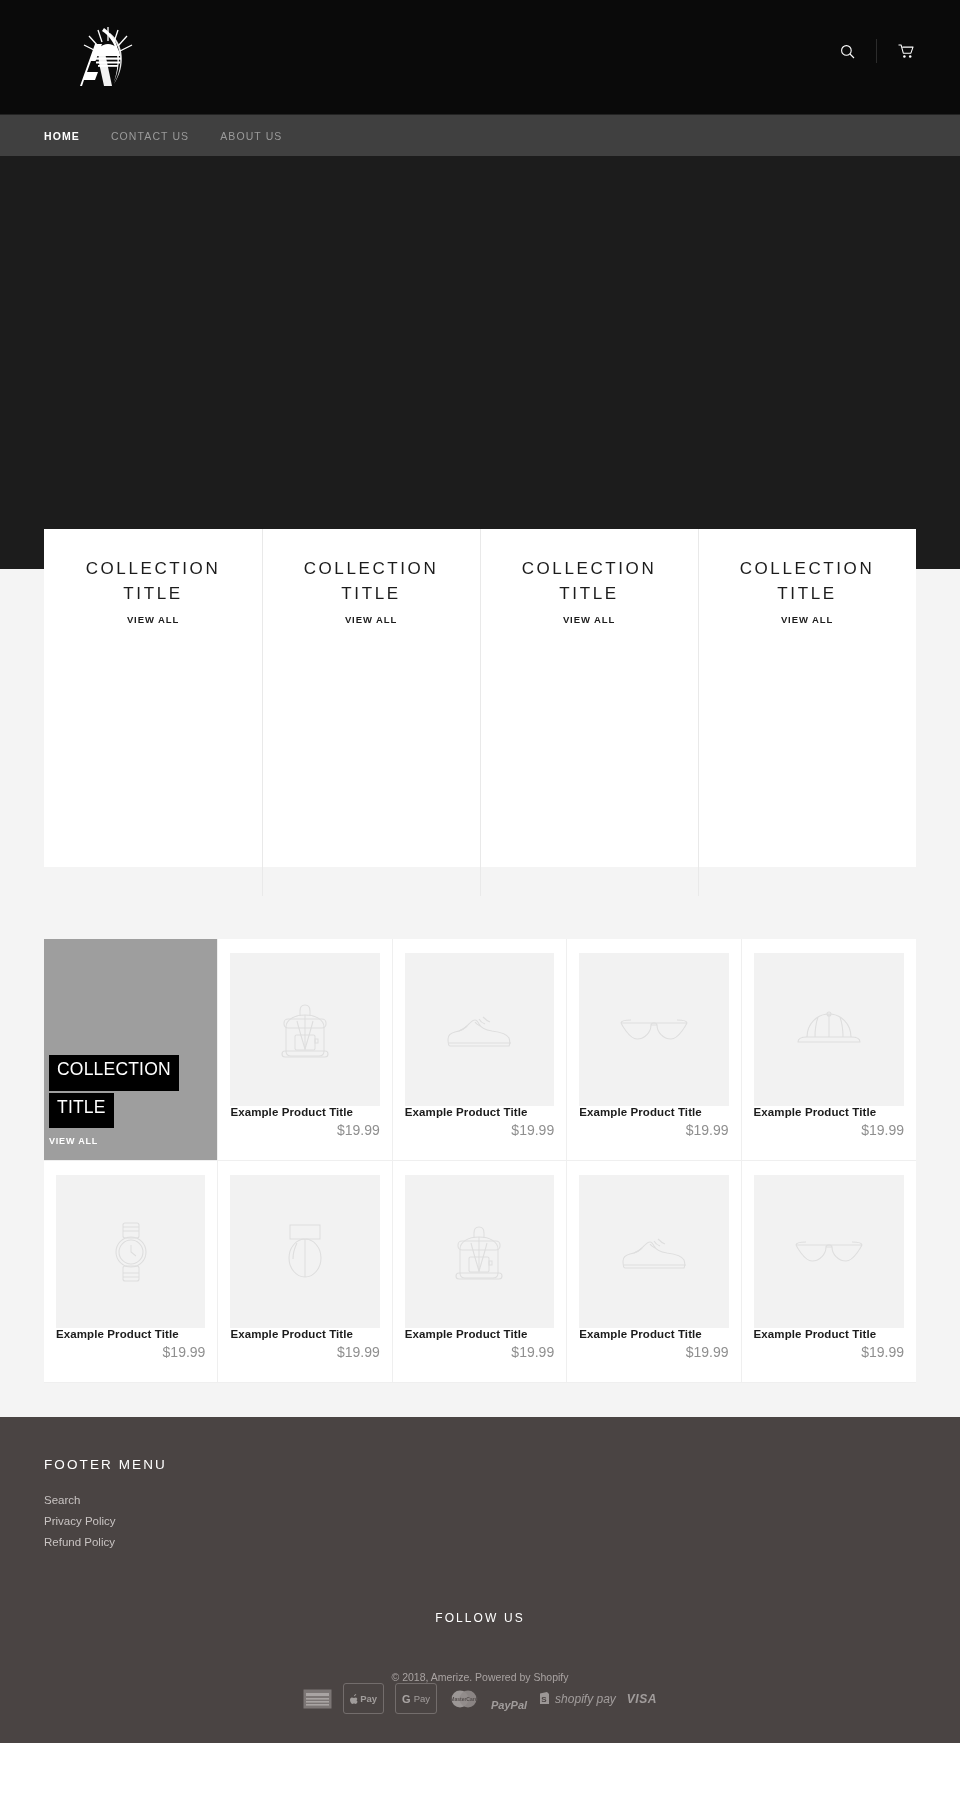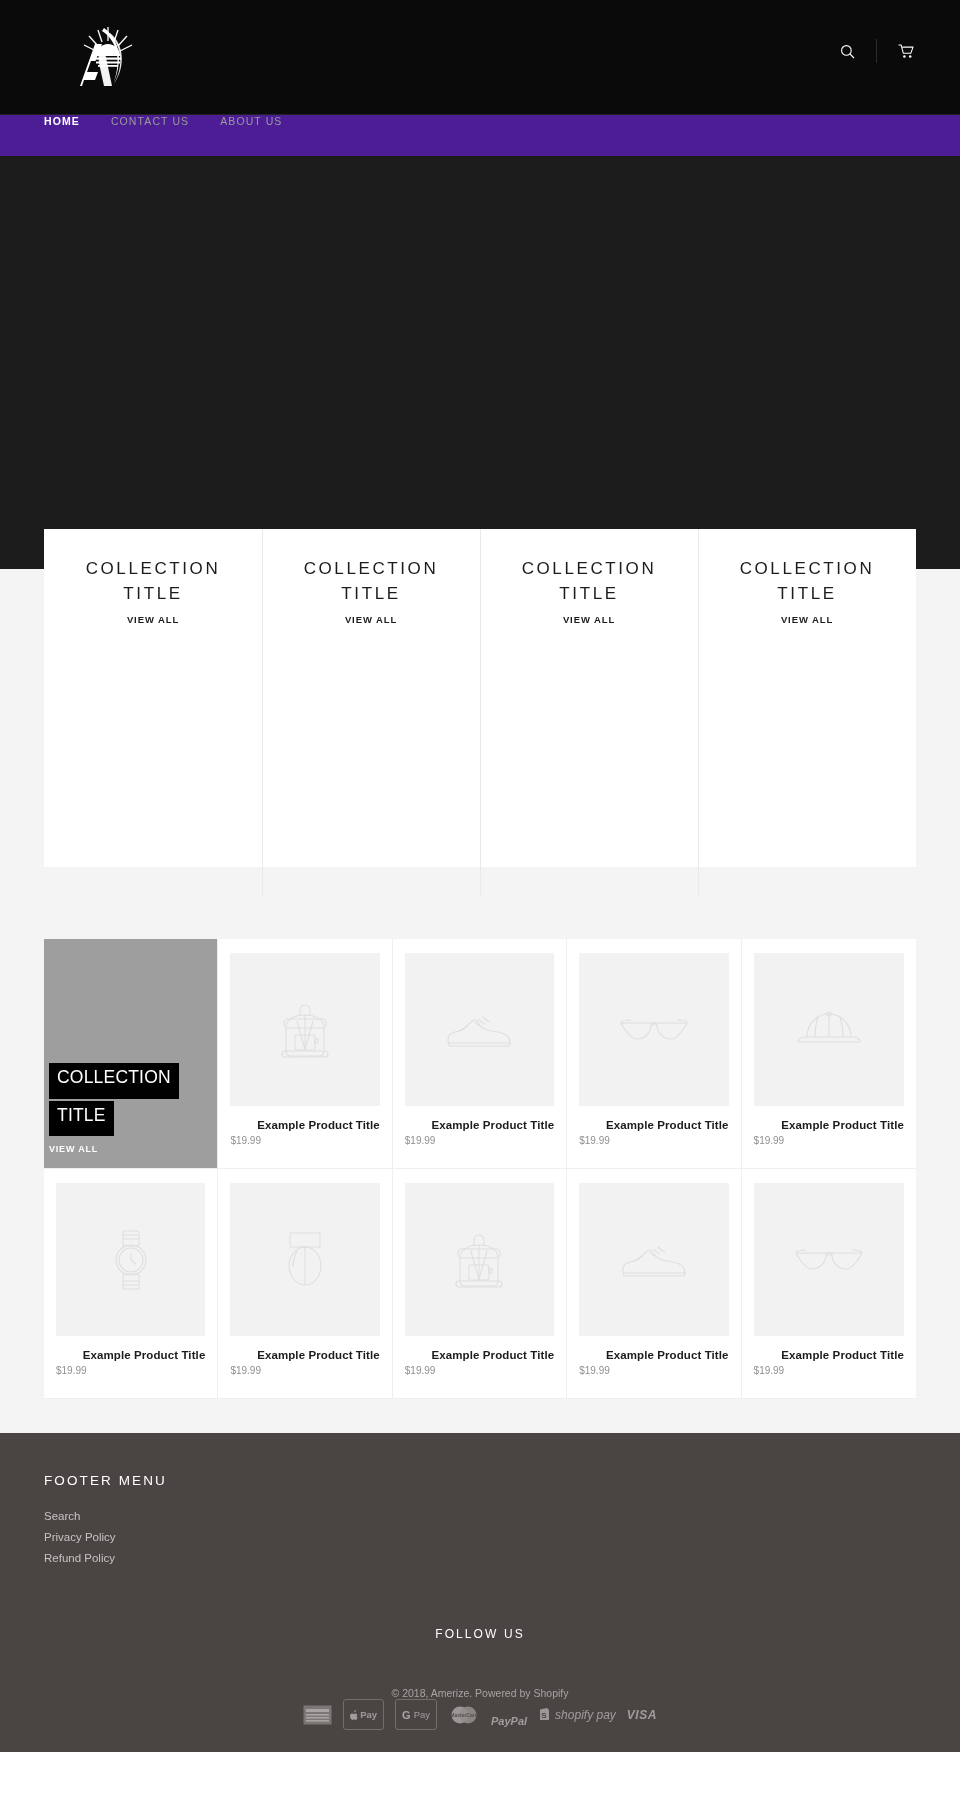--- a/index.html
+++ b/index.html
@@ -43,25 +43,25 @@
     cursor: pointer;
   }
   .icon-divider {
     width: 1px;
     height: 24px;
     background: #2c2c2c;
   }
 
   
   .navbar {
-    background: #4c1d95;
+    background: #404040;
     height: 42px;
     border-top: 1px solid #232323;
     display: flex;
-    align-items: flex-start;
+    align-items: center;
     padding-left: 44px;
   }
   .nav-item {
     color: #9b9b9b;
     font-size: 10.5px;
     letter-spacing: 1.1px;
     text-transform: uppercase;
     margin-right: 31px;
     cursor: pointer;
     white-space: nowrap;
@@ -181,39 +181,38 @@
   .ph {
     background: #f2f2f2;
     width: 100%;
     height: 153px;
     display: flex;
     align-items: center;
     justify-content: center;
   }
   .ph svg { opacity: 0.9; }
   .p-title {
-    margin-top: 13px;
-    text-align: right;
+    text-align: left;
     font-size: 11.5px;
     color: #1c1c1c;
     font-weight: bold;
     letter-spacing: 0.1px;
     white-space: nowrap;
   }
   .p-price {
     margin-top: 4px;
-    text-align: left;
-    font-size: 10px;
+    text-align: right;
+    font-size: 14px;
     color: #8f8f8f;
   }
 
   
   .footer {
     background: #4a4443;
-    padding: 40px 0 0 0;
+    padding: 40px 0 7px 0;
   }
   .footer-inner { width: 872px; margin: 0 auto; }
   .footer-heading {
     color: #ffffff;
     font-size: 13.5px;
     letter-spacing: 2.1px;
     font-weight: normal;
     margin-bottom: 18px;
   }
   .footer-link {

